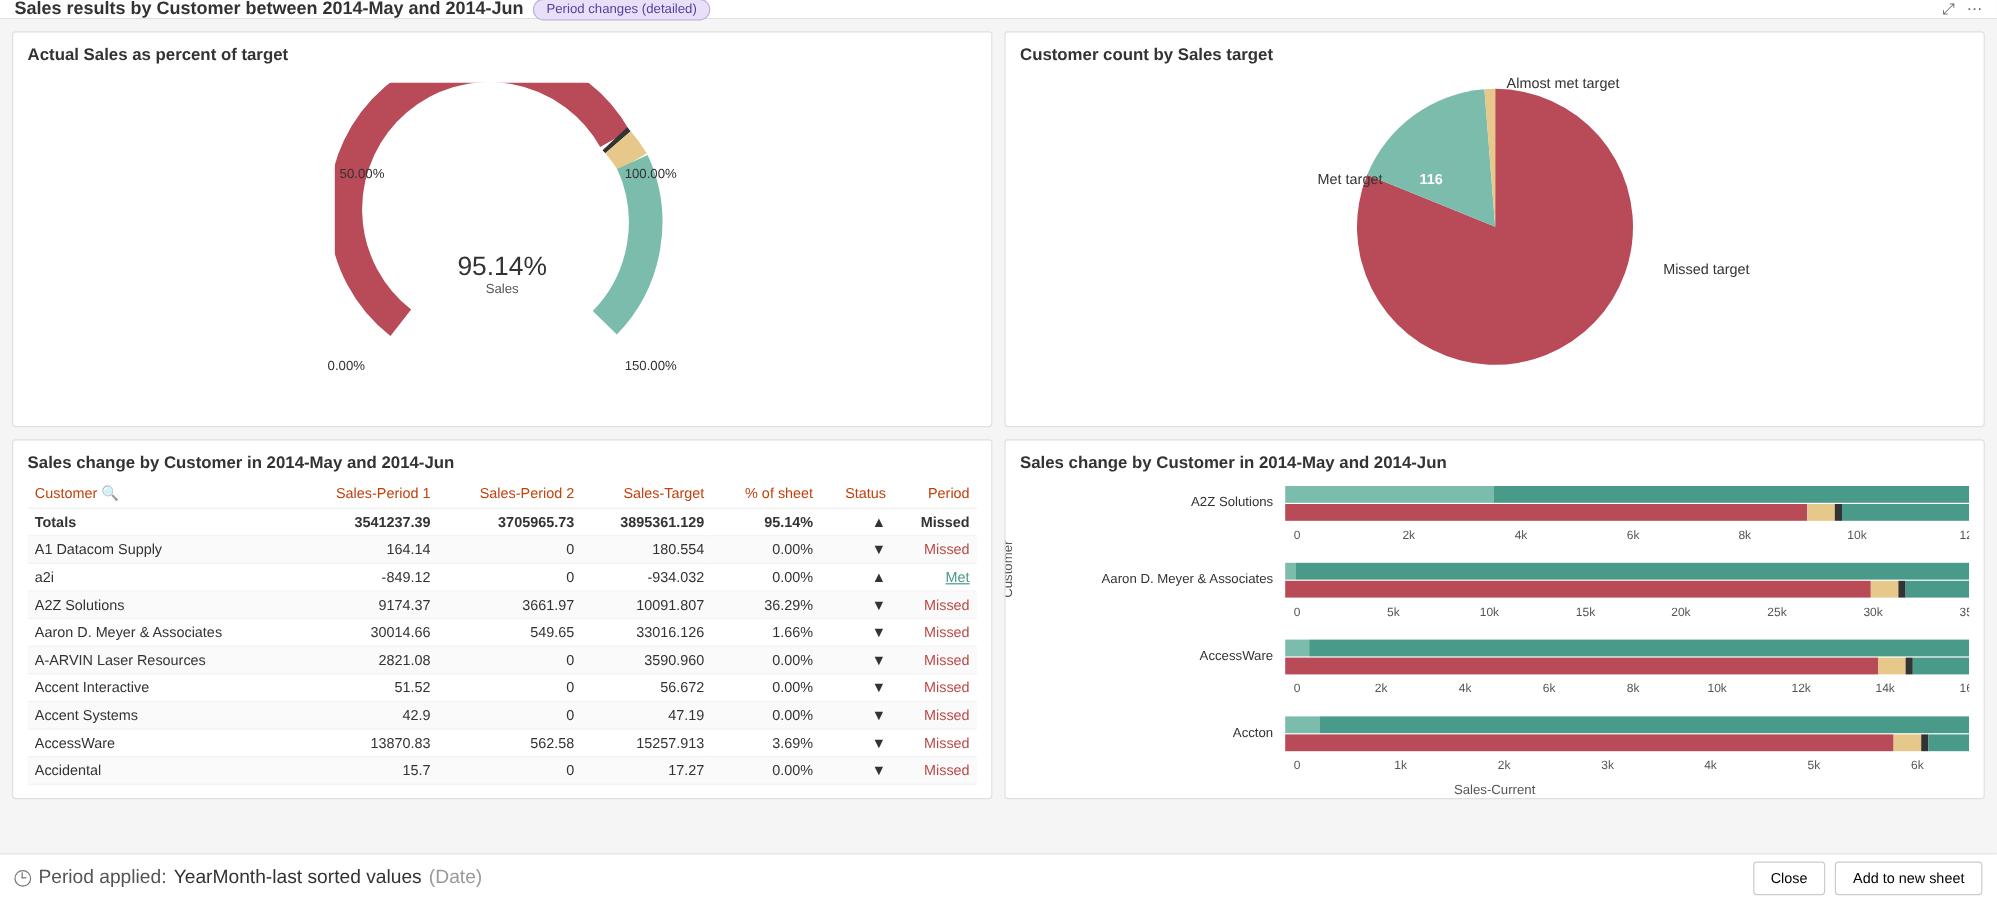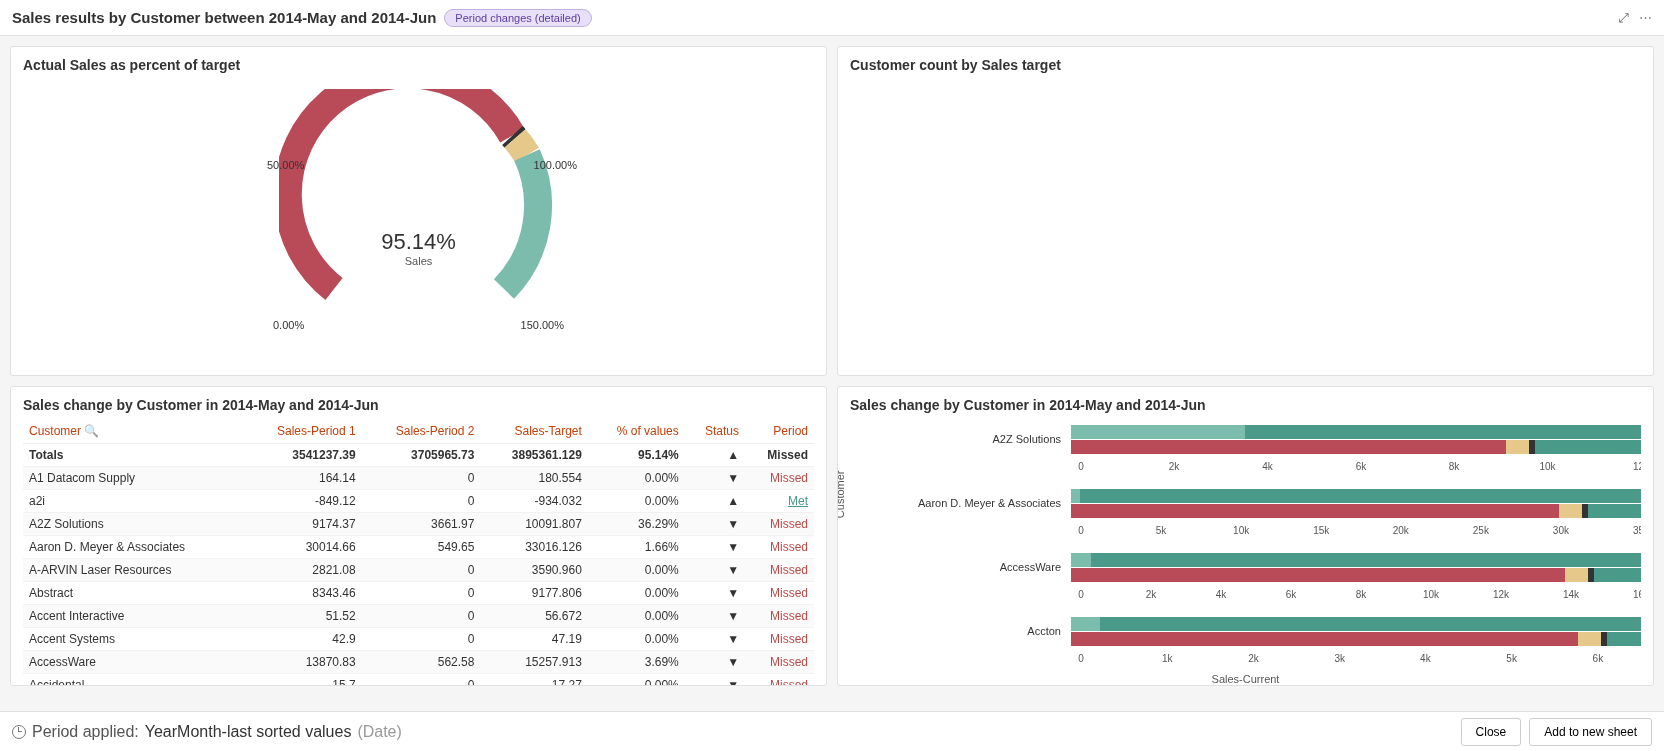--- a/index.html
+++ b/index.html
@@ -1,17 +1,17 @@
 <!DOCTYPE html>
 <html><head>
 <meta charset="utf-8">
 <style>
 * { margin:0; padding:0; box-sizing:border-box; }
 body { font-family:Arial,Helvetica,sans-serif; background:#f5f5f5; color:#333; width:1664px; height:751px; overflow:hidden; font-size:13px; }
-.header { display:flex; align-items:center; padding:6px 12px; background:#fff; border-bottom:1px solid #e0e0e0; height:36px; }
+.header { display:flex; align-items:center; padding:6px 12px; background:#fff; border-bottom:1px solid #e0e0e0; height:16px; }
 .header h1 { font-size:15px; font-weight:bold; margin-right:8px; }
 .badge { background:#e8e0f8; color:#5a3e9e; border:1px solid #c0b0e0; border-radius:12px; padding:2px 10px; font-size:11px; }
 .header-actions { margin-left:auto; display:flex; gap:10px; color:#666; }
 .header-actions span { cursor:pointer; }
 .dashboard { display:grid; grid-template-columns:1fr 1fr; grid-template-rows:330px 300px; gap:10px; padding:10px; background:#f5f5f5; }
 .card { background:#fff; border:1px solid #e0e0e0; border-radius:3px; padding:10px 12px; overflow:hidden; position:relative; }
 .card-title { font-size:14px; font-weight:bold; margin-bottom:6px; }
 .gauge-wrap { display:flex; justify-content:center; align-items:center; height:260px; position:relative; }
 .gauge-center { position:absolute; top:150px; left:50%; transform:translateX(-50%); text-align:center; }
 .gauge-center .val { font-size:22px; font-weight:500; }
@@ -74,44 +74,56 @@
 
         <path d="M 55,200 A 120 120 0 1 1 233.4,46.6" stroke="#b94a58" stroke-width="28" fill="none"></path>
 
         <path d="M 233.4,46.6 A 120 120 0 0 1 236,49.5" stroke="#333" stroke-width="28" fill="none"></path>
 
         <path d="M 236,49.5 A 120 120 0 0 1 248,66" stroke="#e6c98a" stroke-width="28" fill="none"></path>
 
         <path d="M 248,66 A 120 120 0 0 1 225,200" stroke="#7bbcac" stroke-width="28" fill="none"></path>
       </svg>
       <span class="gauge-label" style="left:250px;top:240px;">0.00%</span>
-      <span class="gauge-label" style="left:244px;top:80px;">50.00%</span>
-      <span class="gauge-label" style="right:237px;top:80px;">100.00%</span>
+      <span class="gauge-label" style="left:260px;top:80px;">50.00%</span>
+      <span class="gauge-label" style="right:250px;top:80px;">100.00%</span>
       <span class="gauge-label" style="right:250px;top:240px;">150.00%</span>
       <div class="gauge-center">
         <div class="val">95.14%</div>
         <div class="lbl">Sales</div>
       </div>
     </div>
   </div>
 
   <div class="card">
     <div class="card-title">Customer count by Sales target</div>
+    <div class="pie-wrap">
+      <svg width="240" height="240" viewBox="0 0 240 240">
+        <path d="M120,120 L120,5 A115,115 0 1 1 13.3,76.7 Z" fill="#b94a58"></path>
+        <path d="M120,120 L13.3,76.7 A115,115 0 0 1 111,5.4 Z" fill="#7bbcac"></path>
+        <path d="M120,120 L111,5.4 A115,115 0 0 1 120,5 Z" fill="#e6c98a"></path>
+      </svg>
+      <span class="pie-label" style="left:50%;top:35px;transform:translateX(10px);">Almost met target</span>
+      <span class="pie-label" style="left:260px;top:115px;">Met target</span>
+      <span class="pie-label" style="right:195px;top:190px;">Missed target</span>
+      <span class="pie-label" style="left:345px;top:115px;color:#fff;font-weight:bold;">116</span>
+      <span class="pie-label" style="right:275px;top:190px;color:#fff;font-weight:bold;">172</span>
+    </div>
   </div>
 
   <div class="card" style="overflow-y:auto;">
     <div class="card-title">Sales change by Customer in 2014-May and 2014-Jun</div>
     <table class="table">
       <thead>
           <tr>
         <th style="text-align:left;"><span>Customer</span> <span class="search-ico">🔍</span></th>
         <th>Sales-Period 1</th>
         <th>Sales-Period 2</th>
         <th>Sales-Target</th>
-        <th>% of values</th>
+        <th>% of sheet</th>
         <th>Status</th>
         <th>Period</th>
       </tr>
         </thead>
       <tbody id="table-body">
           <tr class="totals">
             <td>Totals</td>
             <td>3541237.39</td>
             <td>3705965.73</td>
             <td>3895361.129</td>
@@ -158,29 +170,20 @@
           <tr>
             <td>A-ARVIN Laser Resources</td>
             <td>2821.08</td>
             <td>0</td>
             <td>3590.960</td>
             <td>0.00%</td>
             <td>▼</td>
             <td class="status-missed">Missed</td>
           </tr>
           <tr>
-            <td>Abstract</td>
-            <td>8343.46</td>
-            <td>0</td>
-            <td>9177.806</td>
-            <td>0.00%</td>
-            <td>▼</td>
-            <td class="status-missed">Missed</td>
-          </tr>
-          <tr>
             <td>Accent Interactive</td>
             <td>51.52</td>
             <td>0</td>
             <td>56.672</td>
             <td>0.00%</td>
             <td>▼</td>
             <td class="status-missed">Missed</td>
           </tr>
           <tr>
             <td>Accent Systems</td>

